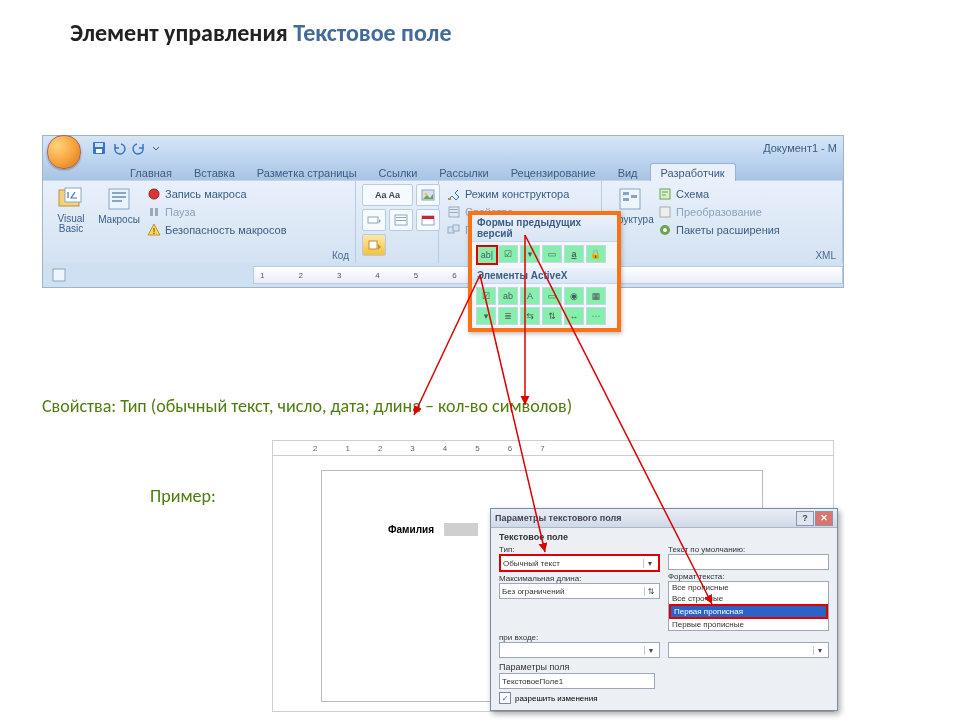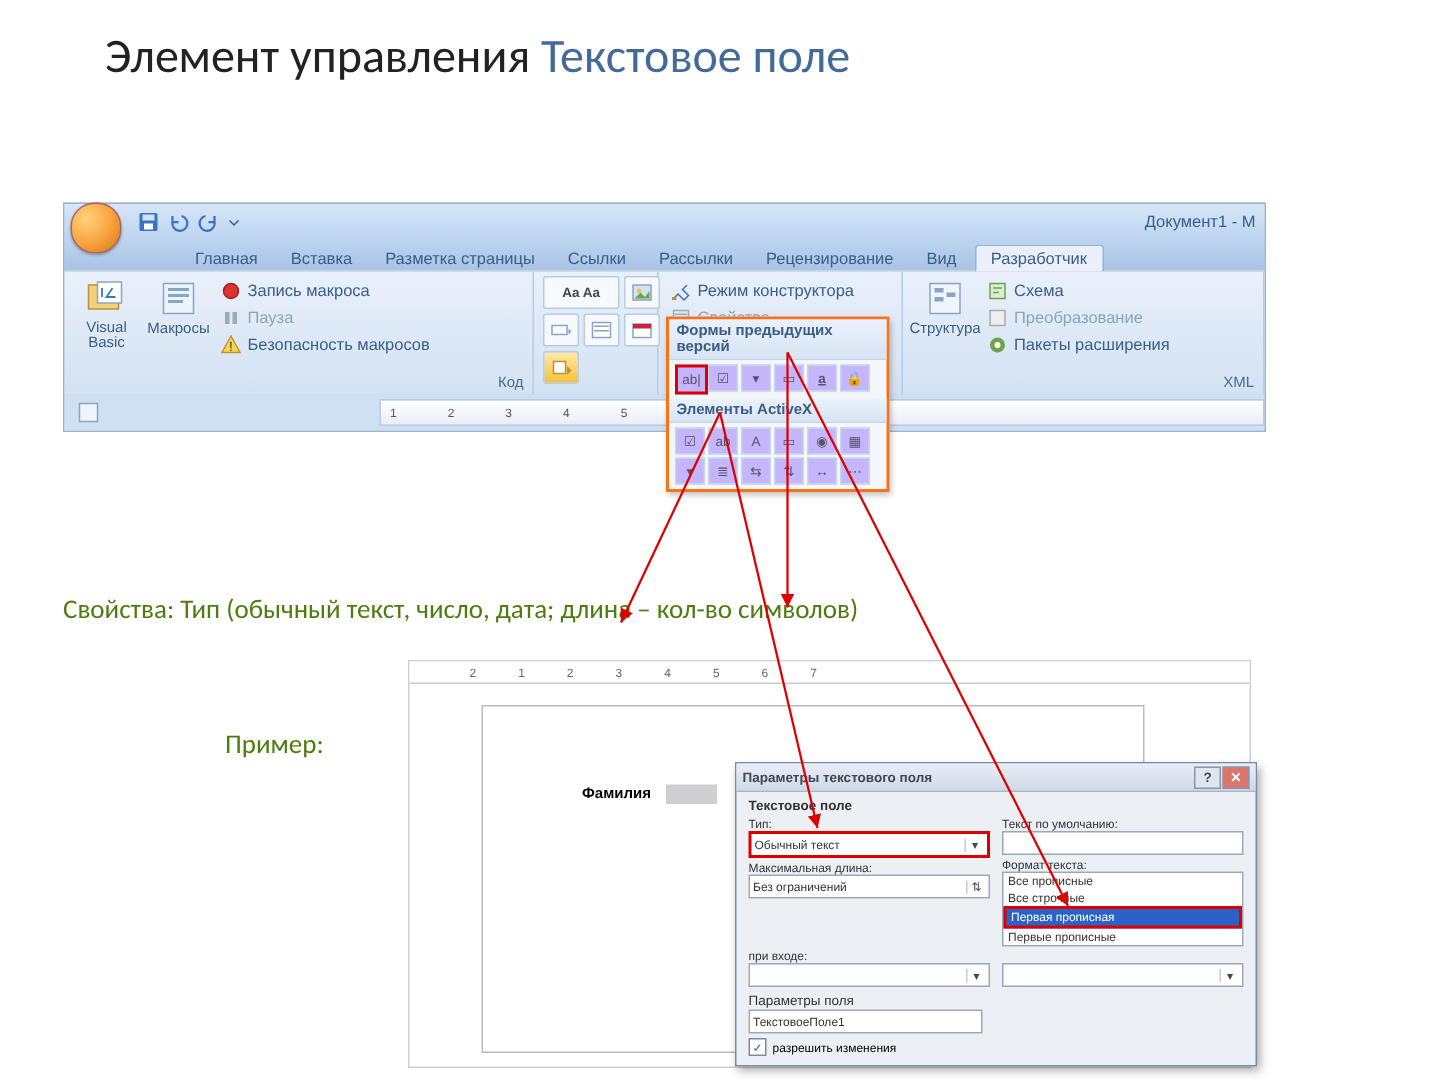--- a/index.html
+++ b/index.html
@@ -1,16 +1,16 @@
 <!DOCTYPE html>
 <html><head>
 <meta charset="utf-8">
 <style>
   body { margin:0; font-family: "Segoe UI", Tahoma, sans-serif; font-size:11px; background:#fff; width:960px; height:720px; overflow:hidden;}
-  .slide-title { font-family: Calibri, sans-serif; font-size:32px; color:#222; padding:18px 0 6px 70px; font-weight:400;}
+  .slide-title { font-family: Calibri, sans-serif; font-size:24px; color:#222; padding:18px 0 6px 70px; font-weight:700;}
   .slide-title .accent { color:#446a9a;}
   .word-app { position:absolute; top:135px; left:42px; width:800px; border:1px solid #9db4c9; background:#bcd4ef; font-size:11px;}
   
   .titlebar { height:24px; background:linear-gradient(#d7e6f7,#bcd4ef); display:flex; align-items:center;}
   .office-btn { width:32px; height:32px; border-radius:16px; background:radial-gradient(circle at 30% 30%, #ffd37a, #f7a13b 55%, #d17616); border:1px solid #a66; position:relative; top:4px; left:4px; box-shadow:0 1px 2px rgba(0,0,0,.3);}
   .qat { display:flex; gap:4px; margin-left:14px; align-items:center;}
   .qat .ico { width:16px; height:16px; display:inline-block;}
   .doc-title { margin-left:auto; padding-right:6px; color:#3a5d85; font-size:11px;}
   
   .tabs { height:20px; display:flex; background:linear-gradient(#bcd4ef,#a9c3e3); padding-left:77px; gap:2px; align-items:flex-end;}
@@ -22,24 +22,24 @@
   .group-label { text-align:right; color:#4a6b92; font-size:10px; padding:1px 0;}
   .group-body { display:flex; gap:4px; flex:1; align-items:flex-start;}
   .bigbtn { display:flex; flex-direction:column; align-items:center; width:44px; text-align:center; color:#3a5d85; gap:2px; padding-top:2px;}
   .bigbtn .ico { width:28px; height:26px;}
   .row-item { display:flex; align-items:center; gap:4px; color:#3a5d85; padding:1px 2px; white-space:nowrap;}
   .row-item.disabled { color:#8aa3bd;}
   .smgrid { display:grid; grid-template-columns:repeat(3,24px); grid-auto-rows:22px; gap:3px;}
   .smgrid .cell { border:1px solid #b6cce4; background:#f6faff; display:flex; align-items:center; justify-content:center; border-radius:2px;}
   .red-box { border:2px solid #d00;}
   
-  .ctrls-panel { position:absolute; left:401px; top:75px; width:145px; background:#f3f6fb; border:2px solid #f97316; box-shadow:1px 2px 4px rgba(0,0,0,.25); z-index:5;}
+  .ctrls-panel { position:absolute; left:425px; top:75px; width:145px; background:#f3f6fb; border:4px solid #f97316; box-shadow:1px 2px 4px rgba(0,0,0,.25); z-index:5;}
   .ctrls-panel .hdr { background:linear-gradient(#eaf1fb,#d8e5f4); color:#3a5d85; font-size:10px; padding:2px 5px; font-weight:bold; border-bottom:1px solid #c5d6ea;}
   .ctrls-panel .grid { display:grid; grid-template-columns:repeat(6,20px); gap:2px; padding:3px 4px;}
-  .ctrls-panel .grid .g { width:18px; height:16px; border:1px solid #c5d6ea; background:#c4b5fd; display:flex; align-items:center; justify-content:center; font-size:9px; color:#556;}
+  .ctrls-panel .grid .g { width:18px; height:16px; border:1px solid #c5d6ea; background:#86efac; display:flex; align-items:center; justify-content:center; font-size:9px; color:#556;}
   .ctrls-panel .grid .g.hl { border:2px solid #d00;}
   
   .docband { height:24px; background:#cfe0f2; display:flex; align-items:center; padding-left:8px;}
   .ruler { margin-left:186px; height:16px; background:linear-gradient(#fff,#e8eef7); flex:1; border:1px solid #b6cce4; font-size:8px; color:#556; display:flex; align-items:center; gap:34px; padding-left:6px;}
   .leftstrip { position:absolute; left:0; top:146px; width:22px; bottom:0; background:#cfe0f2;}
   
   .belowpage-wrap { position:absolute; left:272px; top:440px; width:560px; height:270px; background:#fff; border:1px solid #cfcfcf;}
   .belowruler { height:14px; font-size:8px; color:#666; background:#fff; border-bottom:1px solid #ccc; display:flex; gap:28px; padding-left:40px; align-items:center;}
   .pagepaper { margin:14px 0 0 48px; width:440px; height:230px; border:1px solid #bbb; background:#fff; position:relative;}
   .field-lbl { position:absolute; left:66px; top:53px; font-size:10px; font-weight:bold;}

